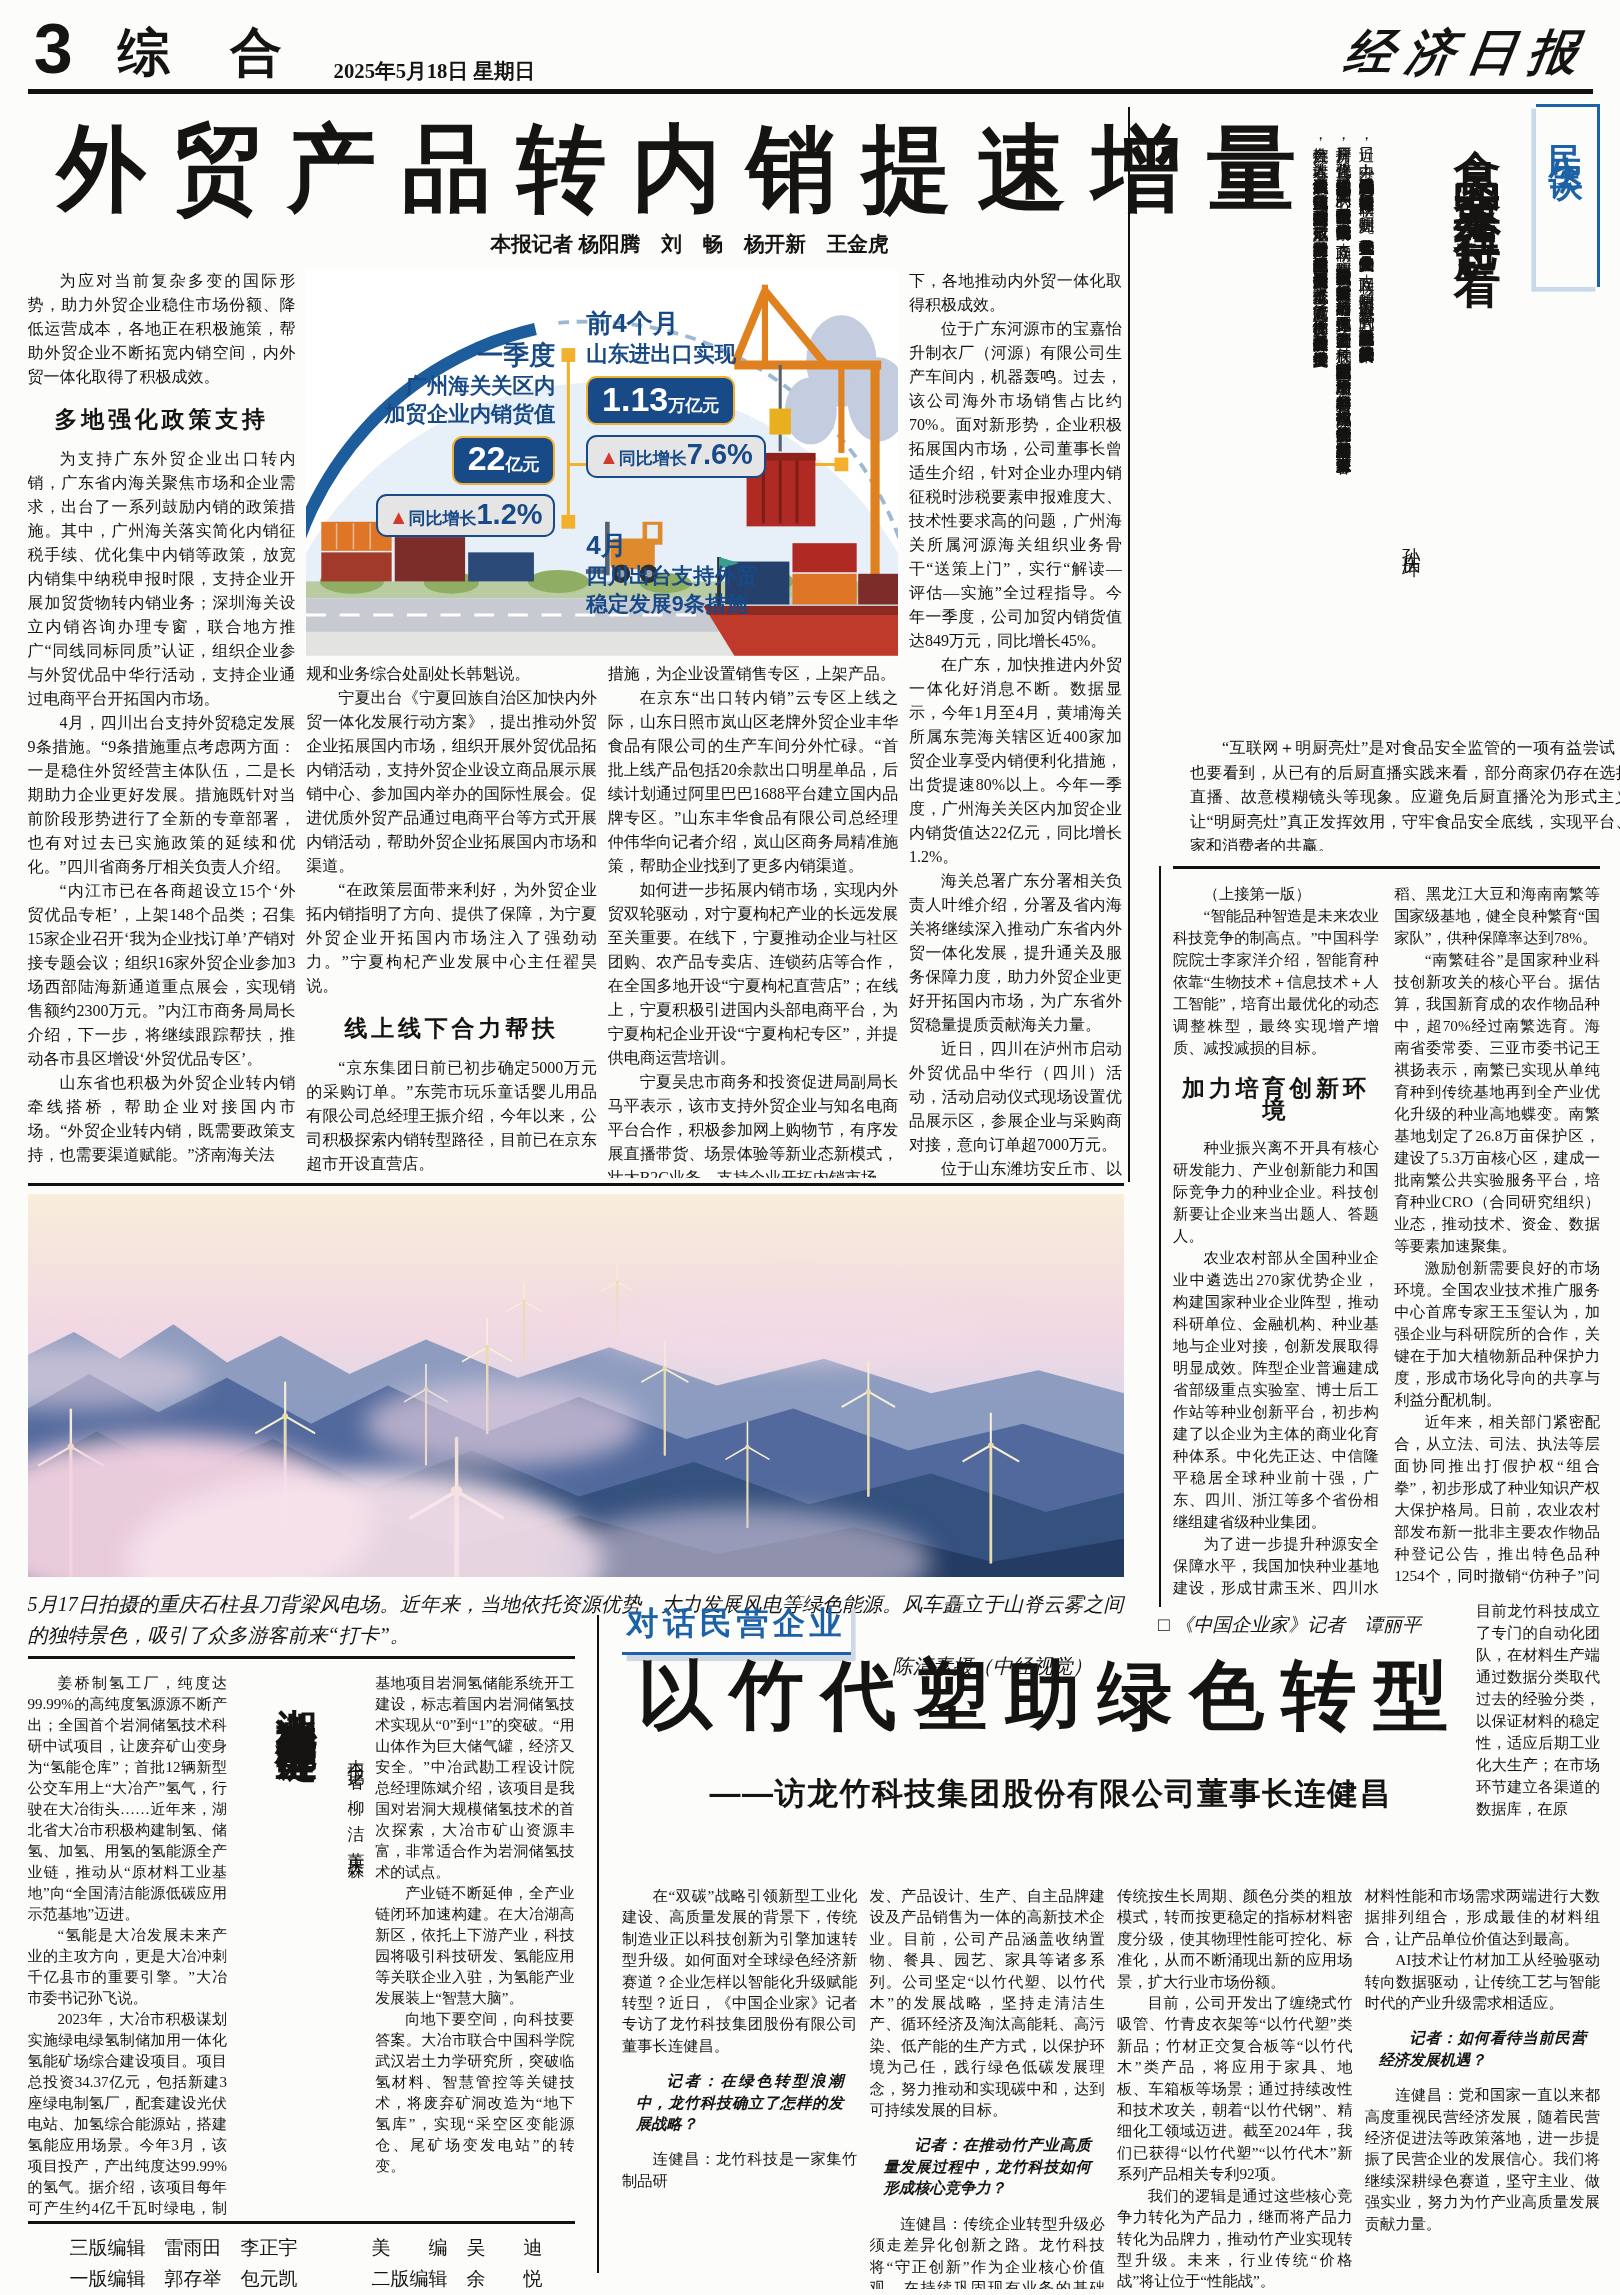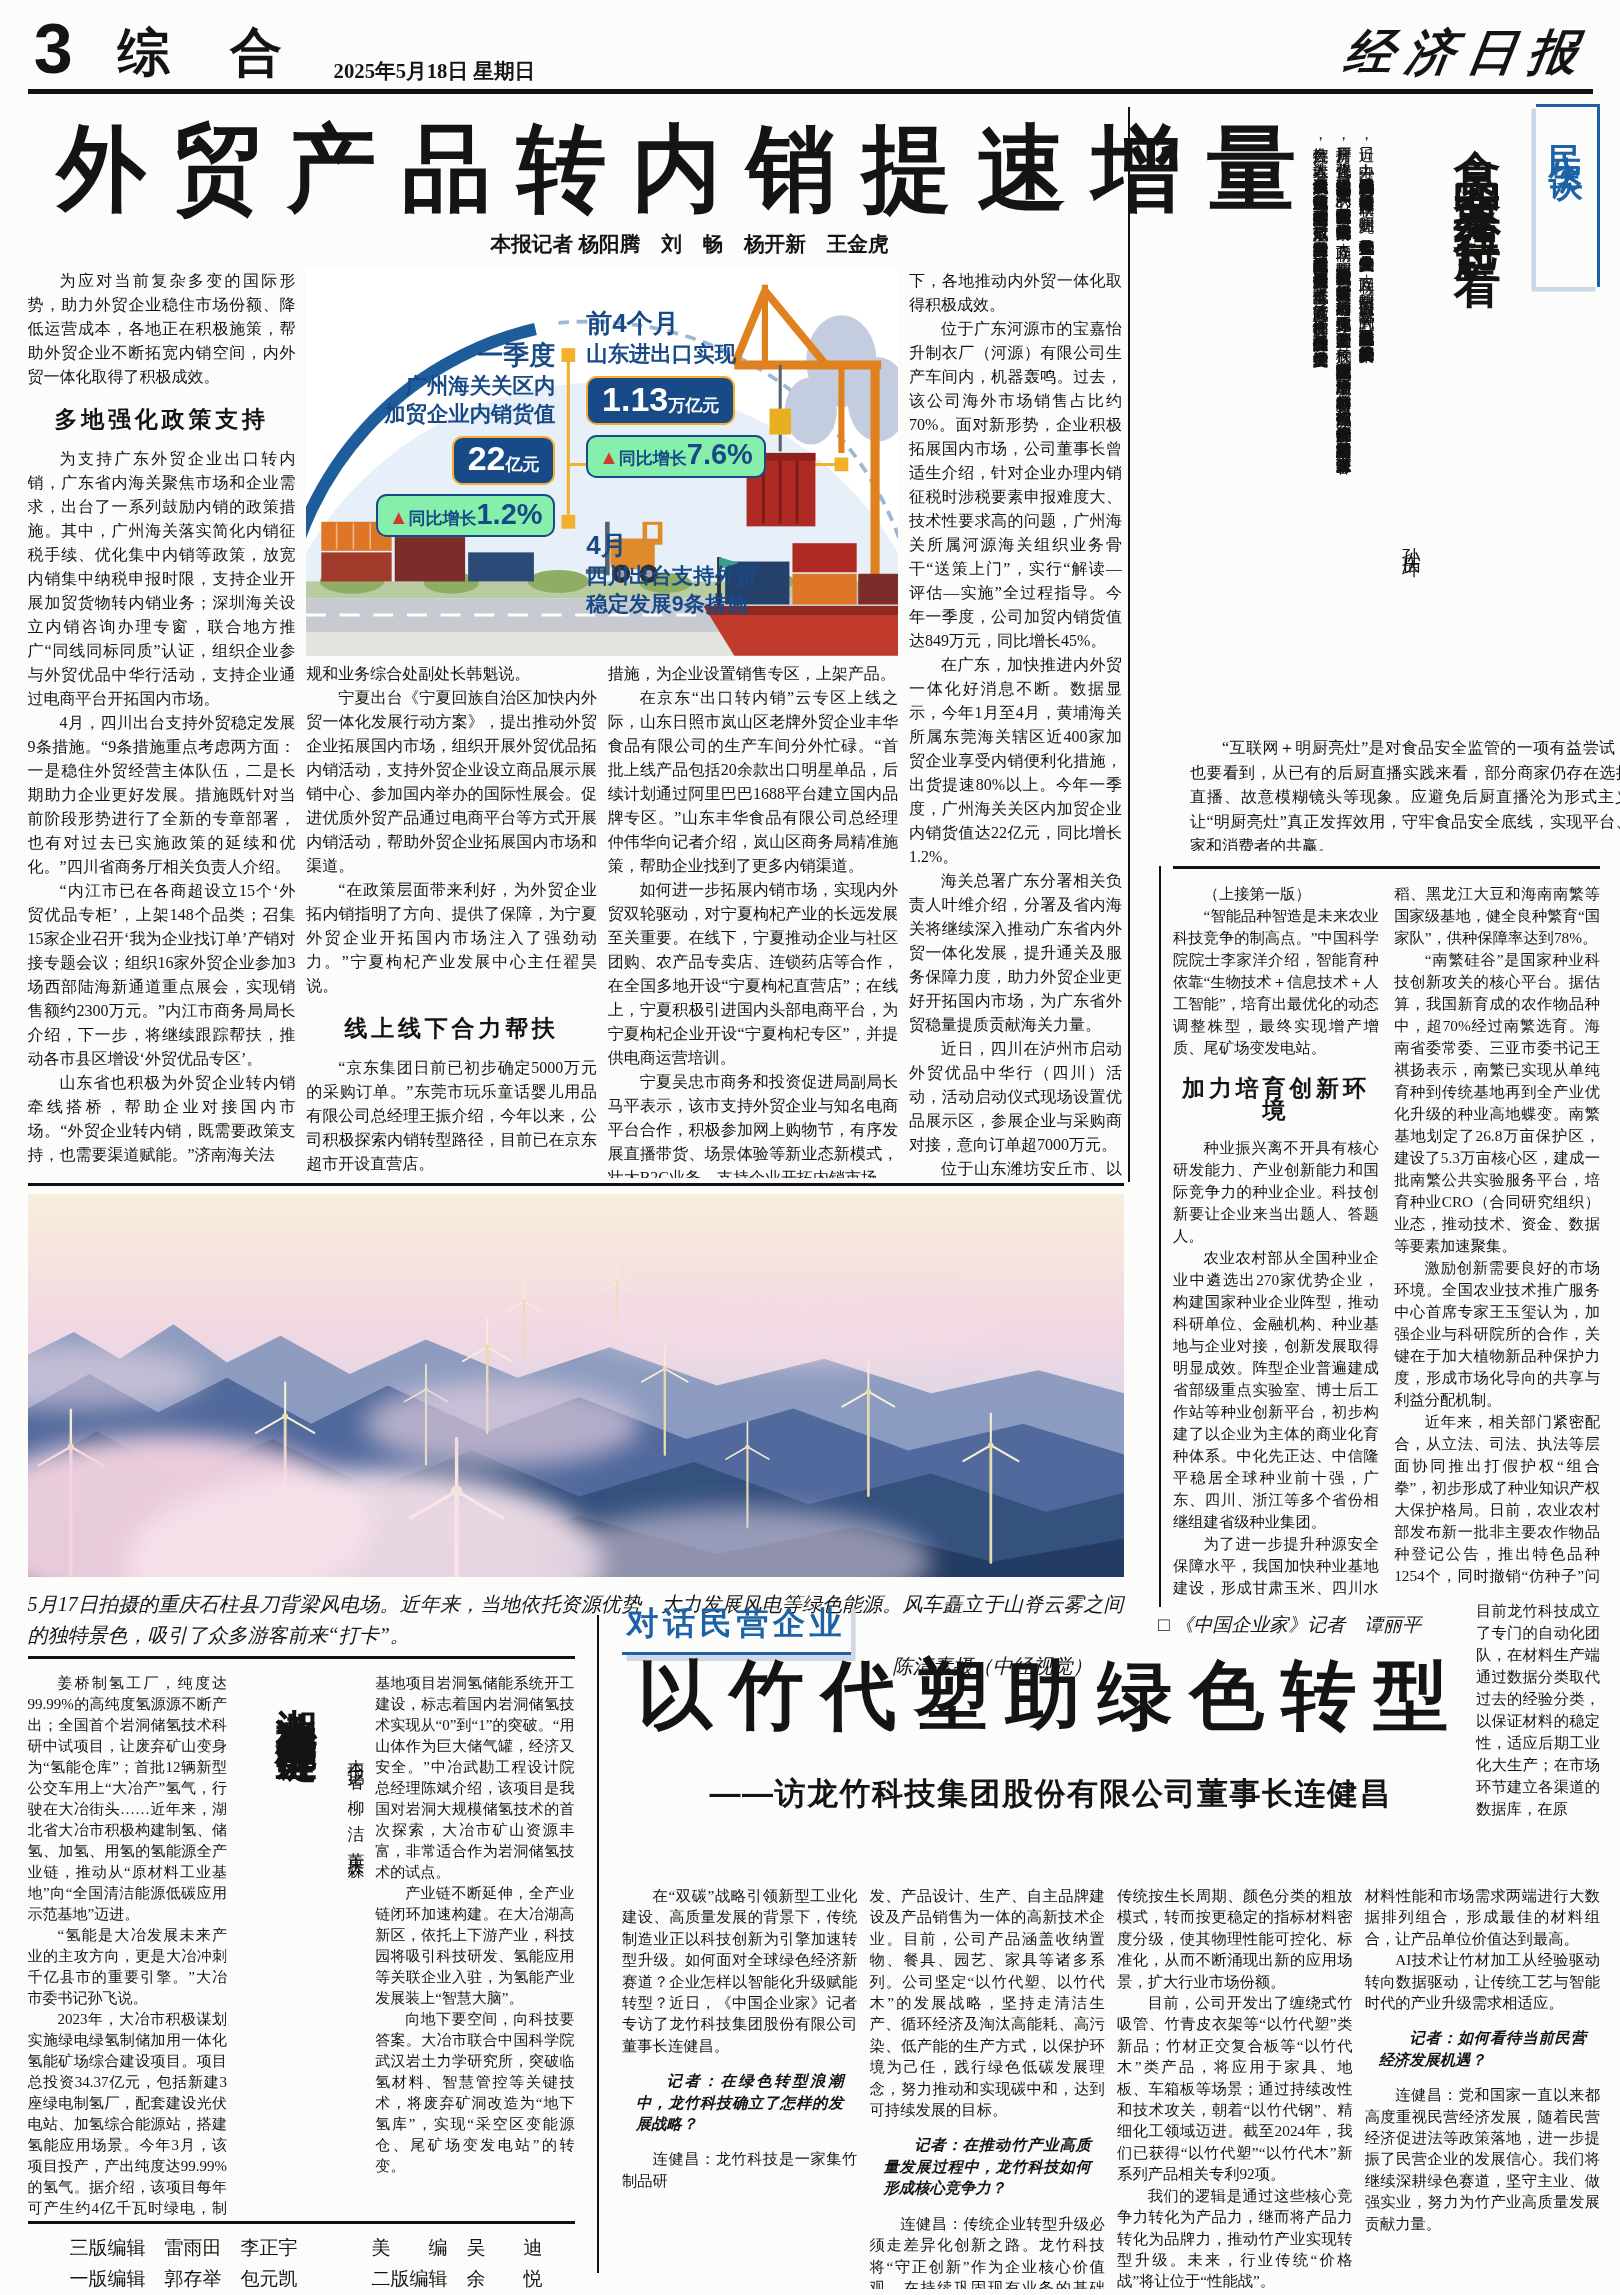--- a/index.html
+++ b/index.html
@@ -32,21 +32,21 @@
   
   .info{position:relative;width:592px;height:387px;background:#fff;overflow:hidden;flex:none;}
   .info svg{position:absolute;left:0;top:0;}
   .ig-blk{position:absolute;font-family:"Liberation Sans","DejaVu Sans",sans-serif;color:#174a86;}
   .ig-period{font-size:26px;font-weight:900;}
   .ig-label{font-size:21.4px;font-weight:900;line-height:27.6px;white-space:pre-line;}
   .pill-v{display:inline-block;background:#174a86;border:2.3px solid #f2b02c;border-radius:10.7px;
           color:#fff;padding:1.5px 13.8px 4.6px;margin-top:7.7px;}
   .pill-v b{font-size:34px;font-weight:900;}
   .pill-v span{font-size:17px;font-weight:700;}
-  .pill-g{display:inline-block;background:#86efac;border:2.3px solid #174a86;border-radius:10.7px;
+  .pill-g{display:inline-block;background:#e5e5e5;border:2.3px solid #174a86;border-radius:10.7px;
           padding:1.5px 10.7px 4.6px;margin-top:9.2px;color:#174a86;white-space:nowrap;}
   .pill-g .arr{color:#d23a2e;font-size:20px;}
   .pill-g .gl{font-size:17px;font-weight:700;}
   .pill-g b{font-size:29px;font-weight:900;}
   .ar{text-align:right;}
   
   .ms{position:absolute;left:1142px;top:104px;width:458px;height:626px;writing-mode:vertical-rl;overflow:hidden;}
   .ms-tag{height:159px;border-top:3.1px solid #1d62a6;border-right:3.1px solid #1d62a6;box-shadow:-4.6px 4.6px 0 #c9d9ea;
           padding:10.7px 7.7px;margin-left:13.8px;color:#1d62a6;font-weight:900;font-size:34px;letter-spacing:10.7px;
           font-family:"Liberation Sans","DejaVu Sans",sans-serif;}
@@ -276,21 +276,21 @@
       </div>
   </div>
   <div class="ms-bottom">
       <p class="t-p">“互联网＋明厨亮灶”是对食品安全监管的一项有益尝试，但也要看到，从已有的后厨直播实践来看，部分商家仍存在选择性直播、故意模糊镜头等现象。应避免后厨直播沦为形式主义，让“明厨亮灶”真正发挥效用，守牢食品安全底线，实现平台、商家和消费者的共赢。</p>
     </div>
 
   <div class="rule" style="left:1173px;top:866px;width:427px;height:3.1px;"></div>
   <div class="vrule" style="left:1159px;top:866px;height:741px;"></div>
   <div class="seed">
       <p class="t-p">（上接第一版）</p>
-      <p class="t-p">“智能品种智造是未来农业科技竞争的制高点。”中国科学院院士李家洋介绍，智能育种依靠“生物技术＋信息技术＋人工智能”，培育出最优化的动态调整株型，最终实现增产增质、尾矿场变发电站。</p>
+      <p class="t-p">“智能品种智造是未来农业科技竞争的制高点。”中国科学院院士李家洋介绍，智能育种依靠“生物技术＋信息技术＋人工智能”，培育出最优化的动态调整株型，最终实现增产增质、减投减损的目标。</p>
       <p class="t-h">加力培育创新环境</p>
       <p class="t-p">种业振兴离不开具有核心研发能力、产业创新能力和国际竞争力的种业企业。科技创新要让企业来当出题人、答题人。</p>
       <p class="t-p">农业农村部从全国种业企业中遴选出270家优势企业，构建国家种业企业阵型，推动科研单位、金融机构、种业基地与企业对接，创新发展取得明显成效。阵型企业普遍建成省部级重点实验室、博士后工作站等种业创新平台，初步构建了以企业为主体的商业化育种体系。中化先正达、中信隆平稳居全球种业前十强，广东、四川、浙江等多个省份相继组建省级种业集团。</p>
       <p class="t-p">为了进一步提升种源安全保障水平，我国加快种业基地建设，形成甘肃玉米、四川水稻、黑龙江大豆和海南南繁等国家级基地，健全良种繁育“国家队”，供种保障率达到78%。</p>
       <p class="t-p">“南繁硅谷”是国家种业科技创新攻关的核心平台。据估算，我国新育成的农作物品种中，超70%经过南繁选育。海南省委常委、三亚市委书记王祺扬表示，南繁已实现从单纯育种到传统基地再到全产业优化升级的种业高地蝶变。南繁基地划定了26.8万亩保护区，建设了5.3万亩核心区，建成一批南繁公共实验服务平台，培育种业CRO（合同研究组织）业态，推动技术、资金、数据等要素加速聚集。</p>
       <p class="t-p">激励创新需要良好的市场环境。全国农业技术推广服务中心首席专家王玉玺认为，加强企业与科研院所的合作，关键在于加大植物新品种保护力度，形成市场化导向的共享与利益分配机制。</p>
       <p class="t-p">近年来，相关部门紧密配合，从立法、司法、执法等层面协同推出打假护权“组合拳”，初步形成了种业知识产权大保护格局。日前，农业农村部发布新一批非主要农作物品种登记公告，推出特色品种1254个，同时撤销“仿种子”问题品种313个。农业农村部将继续扩大“仿种子”清理范围，加快优质特色品种推广应用，严格品种登记审查，从源头上防止“仿种子”，为保障粮食和重要农产品稳定安全供给、构建多元化食物供给体系提供良种支撑。</p>
     </div>
 
   <div class="rule" style="left:27.6px;top:1183px;width:1096px;height:3.1px;"></div>

